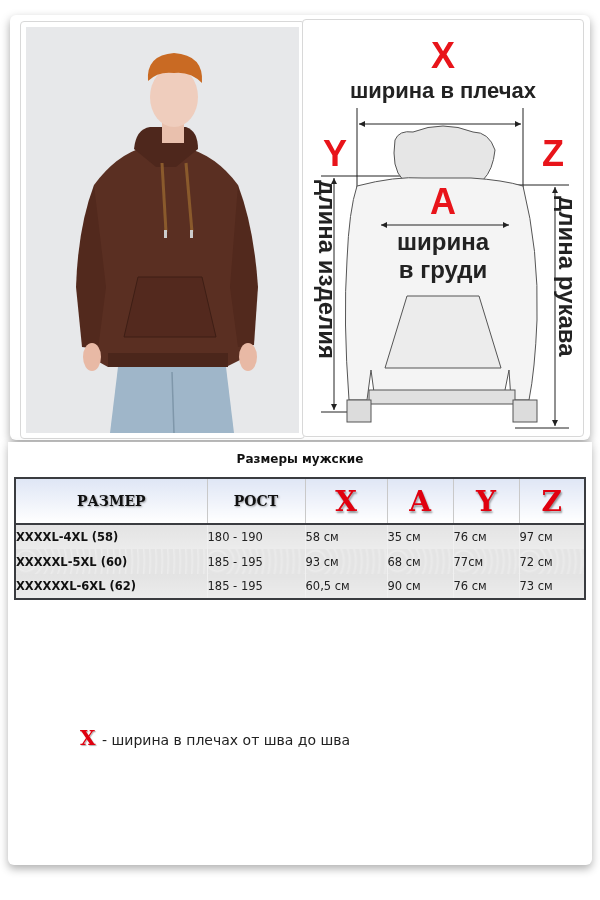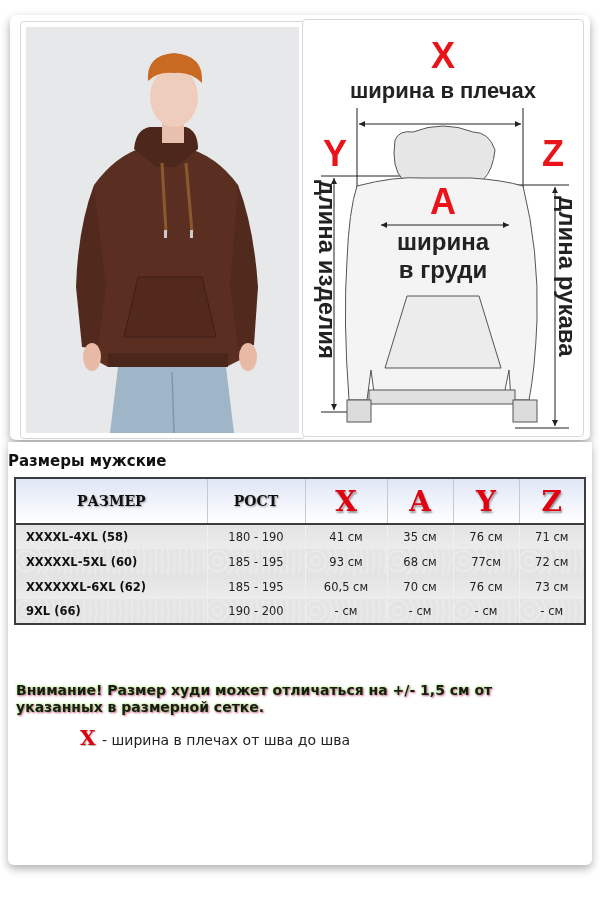--- a/index.html
+++ b/index.html
@@ -24,42 +24,42 @@
     border: 1px solid #d8d8d8; border-radius: 4px; background: #fff;
   }
 
   
   .bottom-card {
     position: absolute; left: 8px; top: 442px; width: 584px; height: 423px;
     background: #fff; border-radius: 0 0 6px 6px;
     box-shadow: 0 4px 8px rgba(0,0,0,0.3);
   }
   .table-title {
-    position: absolute; left: 0; top: 10px; width: 100%; text-align: left;
-    font-weight: bold; font-size: 15px; color: #111;
+    position: absolute; left: 0; top: 10px; width: 100%; text-align: center;
+    font-weight: bold; font-size: 12px; color: #111;
   }
   .size-table {
     position: absolute; left: 6px; top: 35px; width: 572px;
     border: 2px solid #3a3c40; border-collapse: collapse;
     background: #3b82f6;
   }
   .size-table th {
     height: 46px;
     background: linear-gradient(#dfe6f5, #ffffff);
     border-right: 1px solid #c9c9c9;
     border-bottom: 2px solid #3a3c40;
     font-family: "DejaVu Serif", serif; font-weight: bold; color: #111;
     font-size: 14px; text-shadow: 1px 1px 2px rgba(0,0,0,0.35);
   }
   .size-table th.letter { color: #e0000f; font-size: 28px; text-shadow: 1px 2px 2px rgba(0,0,0,0.4); }
   .size-table td {
-    height: 25px; font-size: 11.5px; color: #222; text-align: center;
+    height: 25px; font-size: 11.5px; color: #222; 
     border-right: 1px solid #f0f0f0;
   }
-  .size-table td.size { text-align: left; padding-left: 10px; font-weight: bold; color: #111; font-size: 11.5px; }
+  .size-table td.size { text-align: left; padding-left: 0; font-weight: bold; color: #111; font-size: 11.5px; }
   .size-table tr.alt td {
     background: repeating-radial-gradient(circle at 10px 12px, #e4e4e4 0, #e4e4e4 3px, #ececec 4px, #e4e4e4 6px);
   }
   .size-table tr.plain td { background: linear-gradient(#e3e3e3, #ececec); }
 
   .warning {
     position: absolute; left: 8px; top: 240px; width: 540px;
     font-size: 14px; font-weight: bold; color: #1a1a1a; line-height: 17px;
     text-shadow: 0 0 3px #7cff3a, 1px 1px 2px #ff33cc;
   }
@@ -163,52 +163,43 @@
         <th class="letter" style="width:82px">X</th>
         <th class="letter" style="width:66px">A</th>
         <th class="letter" style="width:66px">Y</th>
         <th class="letter" style="border-right:none">Z</th>
       </tr>
     </thead>
     <tbody>
       <tr class="plain">
         <td class="size">XXXXL-4XL (58)</td>
         <td>180 - 190</td>
-        <td>41 см</td>
+        <td>58 см</td>
         <td>35 см</td>
         <td>76 см</td>
-        <td>71 см</td>
+        <td>97 см</td>
       </tr>
       <tr class="alt">
         <td class="size">XXXXXL-5XL (60)</td>
         <td>185 - 195</td>
         <td>93 см</td>
         <td>68 см</td>
         <td>77см</td>
         <td>72 см</td>
       </tr>
       <tr class="plain">
         <td class="size">XXXXXXL-6XL (62)</td>
         <td>185 - 195</td>
         <td>60,5 см</td>
-        <td>70 см</td>
+        <td>90 см</td>
         <td>76 см</td>
         <td>73 см</td>
       </tr>
-      <tr class="alt">
-        <td class="size">9XL (66)</td>
-        <td>190 - 200</td>
-        <td>- см</td>
-        <td>- см</td>
-        <td>- см</td>
-        <td>- см</td>
-      </tr>
     </tbody>
   </table>
 
-  <div class="warning">Внимание! Размер худи может отличаться на +/- 1,5 см от указанных в размерной сетке.</div>
 
   <div class="legend">
     <div class="legend-item">
       <span class="legend-letter">X</span><span> - ширина в плечах от шва до шва</span>
     </div>
   </div>
 </div>
 
 </body></html>

